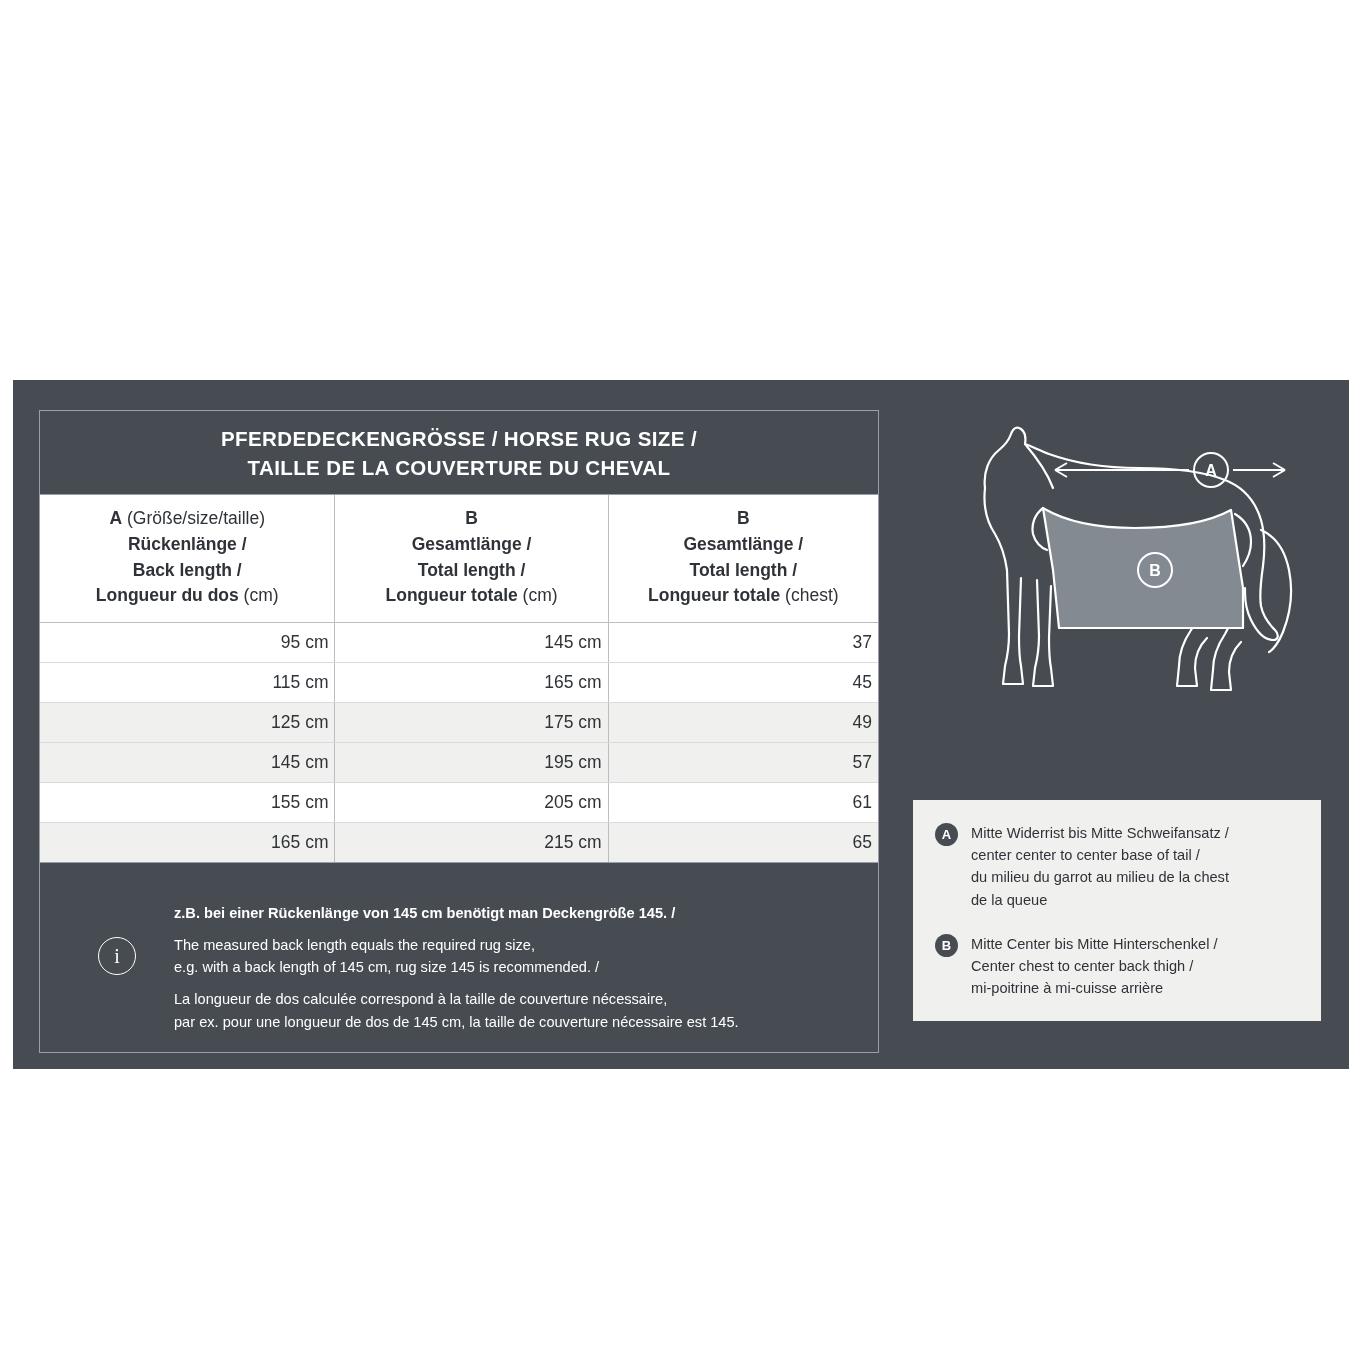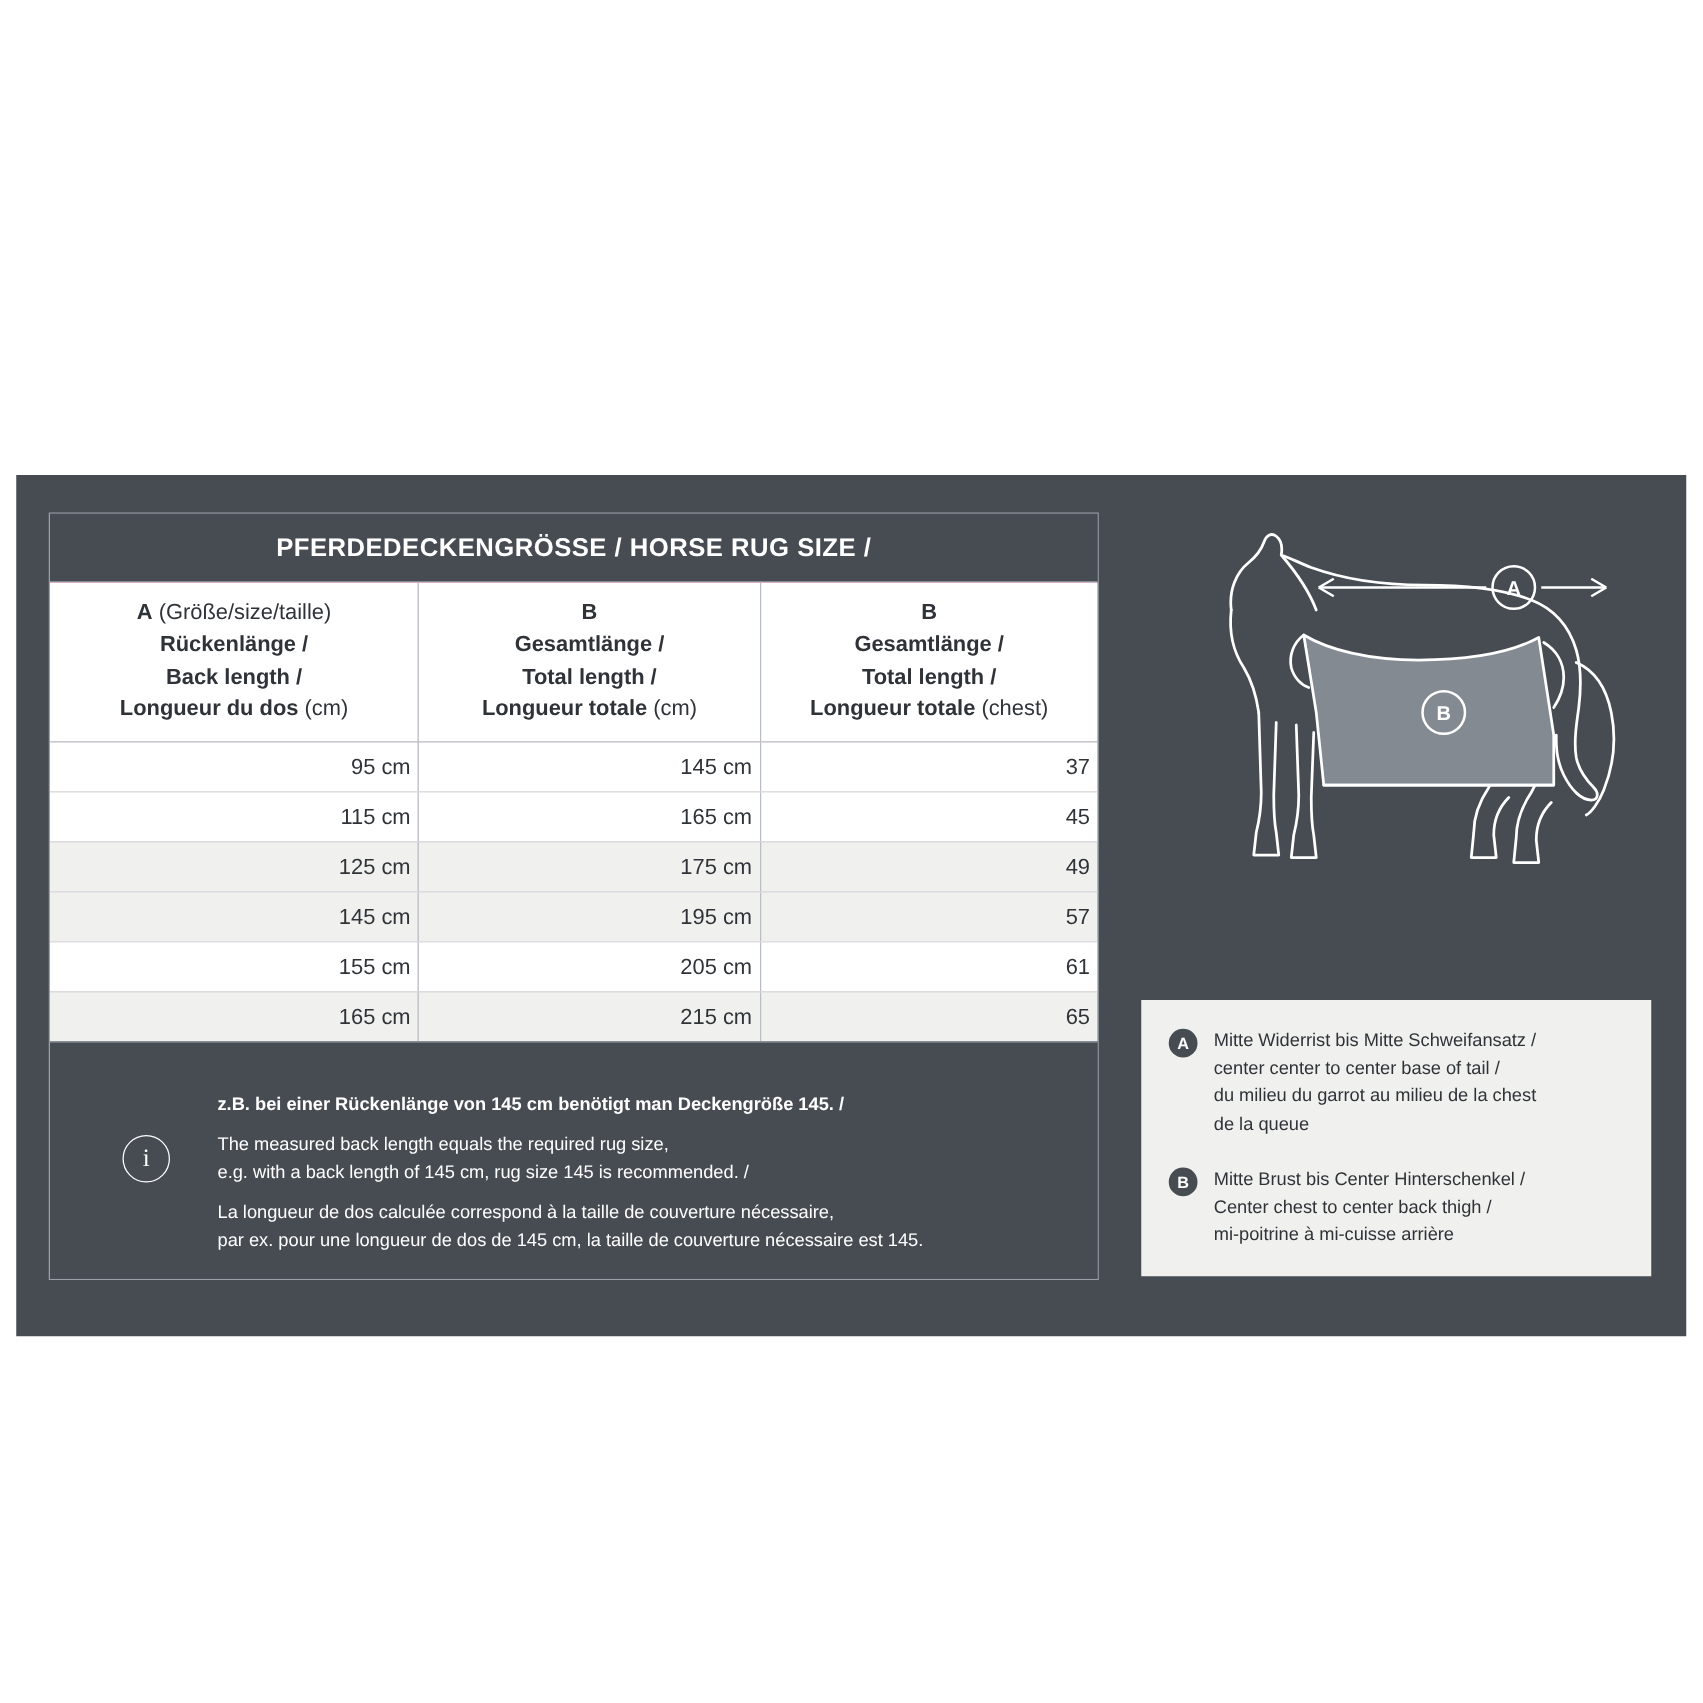--- a/index.html
+++ b/index.html
@@ -56,21 +56,21 @@
     line-height: 1.42;
     padding: 13px 10px 12px 10px;
     box-sizing: border-box;
     border-bottom: 1px solid #9aa0a8;
   }
 
   table.sizes {
     border-collapse: collapse;
     width: 100%;
     table-layout: fixed;
-    background: #ec4899;
+    background: #0f172a;
   }
   table.sizes col.c1 { width: 35.2%; }
   table.sizes col.c2 { width: 32.6%; }
   table.sizes col.c3 { width: 32.2%; }
 
   table.sizes th {
     background: #ffffff;
     color: #2f3338;
     font-size: 17.5px;
     font-weight: bold;
@@ -177,20 +177,21 @@
 </head>
 <body>
 
 <div id="stage">
   <div id="panel">
 
     <div id="table-block">
 
       <div class="tbl-title">
         <div>PFERDEDECKENGRÖSSE / HORSE RUG SIZE /</div>
+        <div>TAILLE DE LA COUVERTURE DU CHEVAL</div>
       </div>
 
       <table class="sizes">
         <colgroup>
             <col class="c1">
             <col class="c2">
             <col class="c3">
           </colgroup>
         <thead>
           <tr>
@@ -337,21 +338,21 @@
         <div class="legend-text">
           <span>Mitte Widerrist bis Mitte Schweifansatz /</span><br>
           <span>center center to center base of tail /</span><br>
           <span>du milieu du garrot au milieu de la chest</span><br>
           <span>de la queue</span>
         </div>
       </div>
       <div class="legend-item">
         <div class="badge">B</div>
         <div class="legend-text">
-          <span>Mitte Brust bis Center Hinterschenkel /</span><br>
+          <span>Mitte Center bis Mitte Hinterschenkel /</span><br>
           <span>Center chest to center back thigh /</span><br>
           <span>mi-poitrine à mi-cuisse arrière</span>
         </div>
       </div>
     </div>
 
   </div>
 </div>
 
 </body></html>

